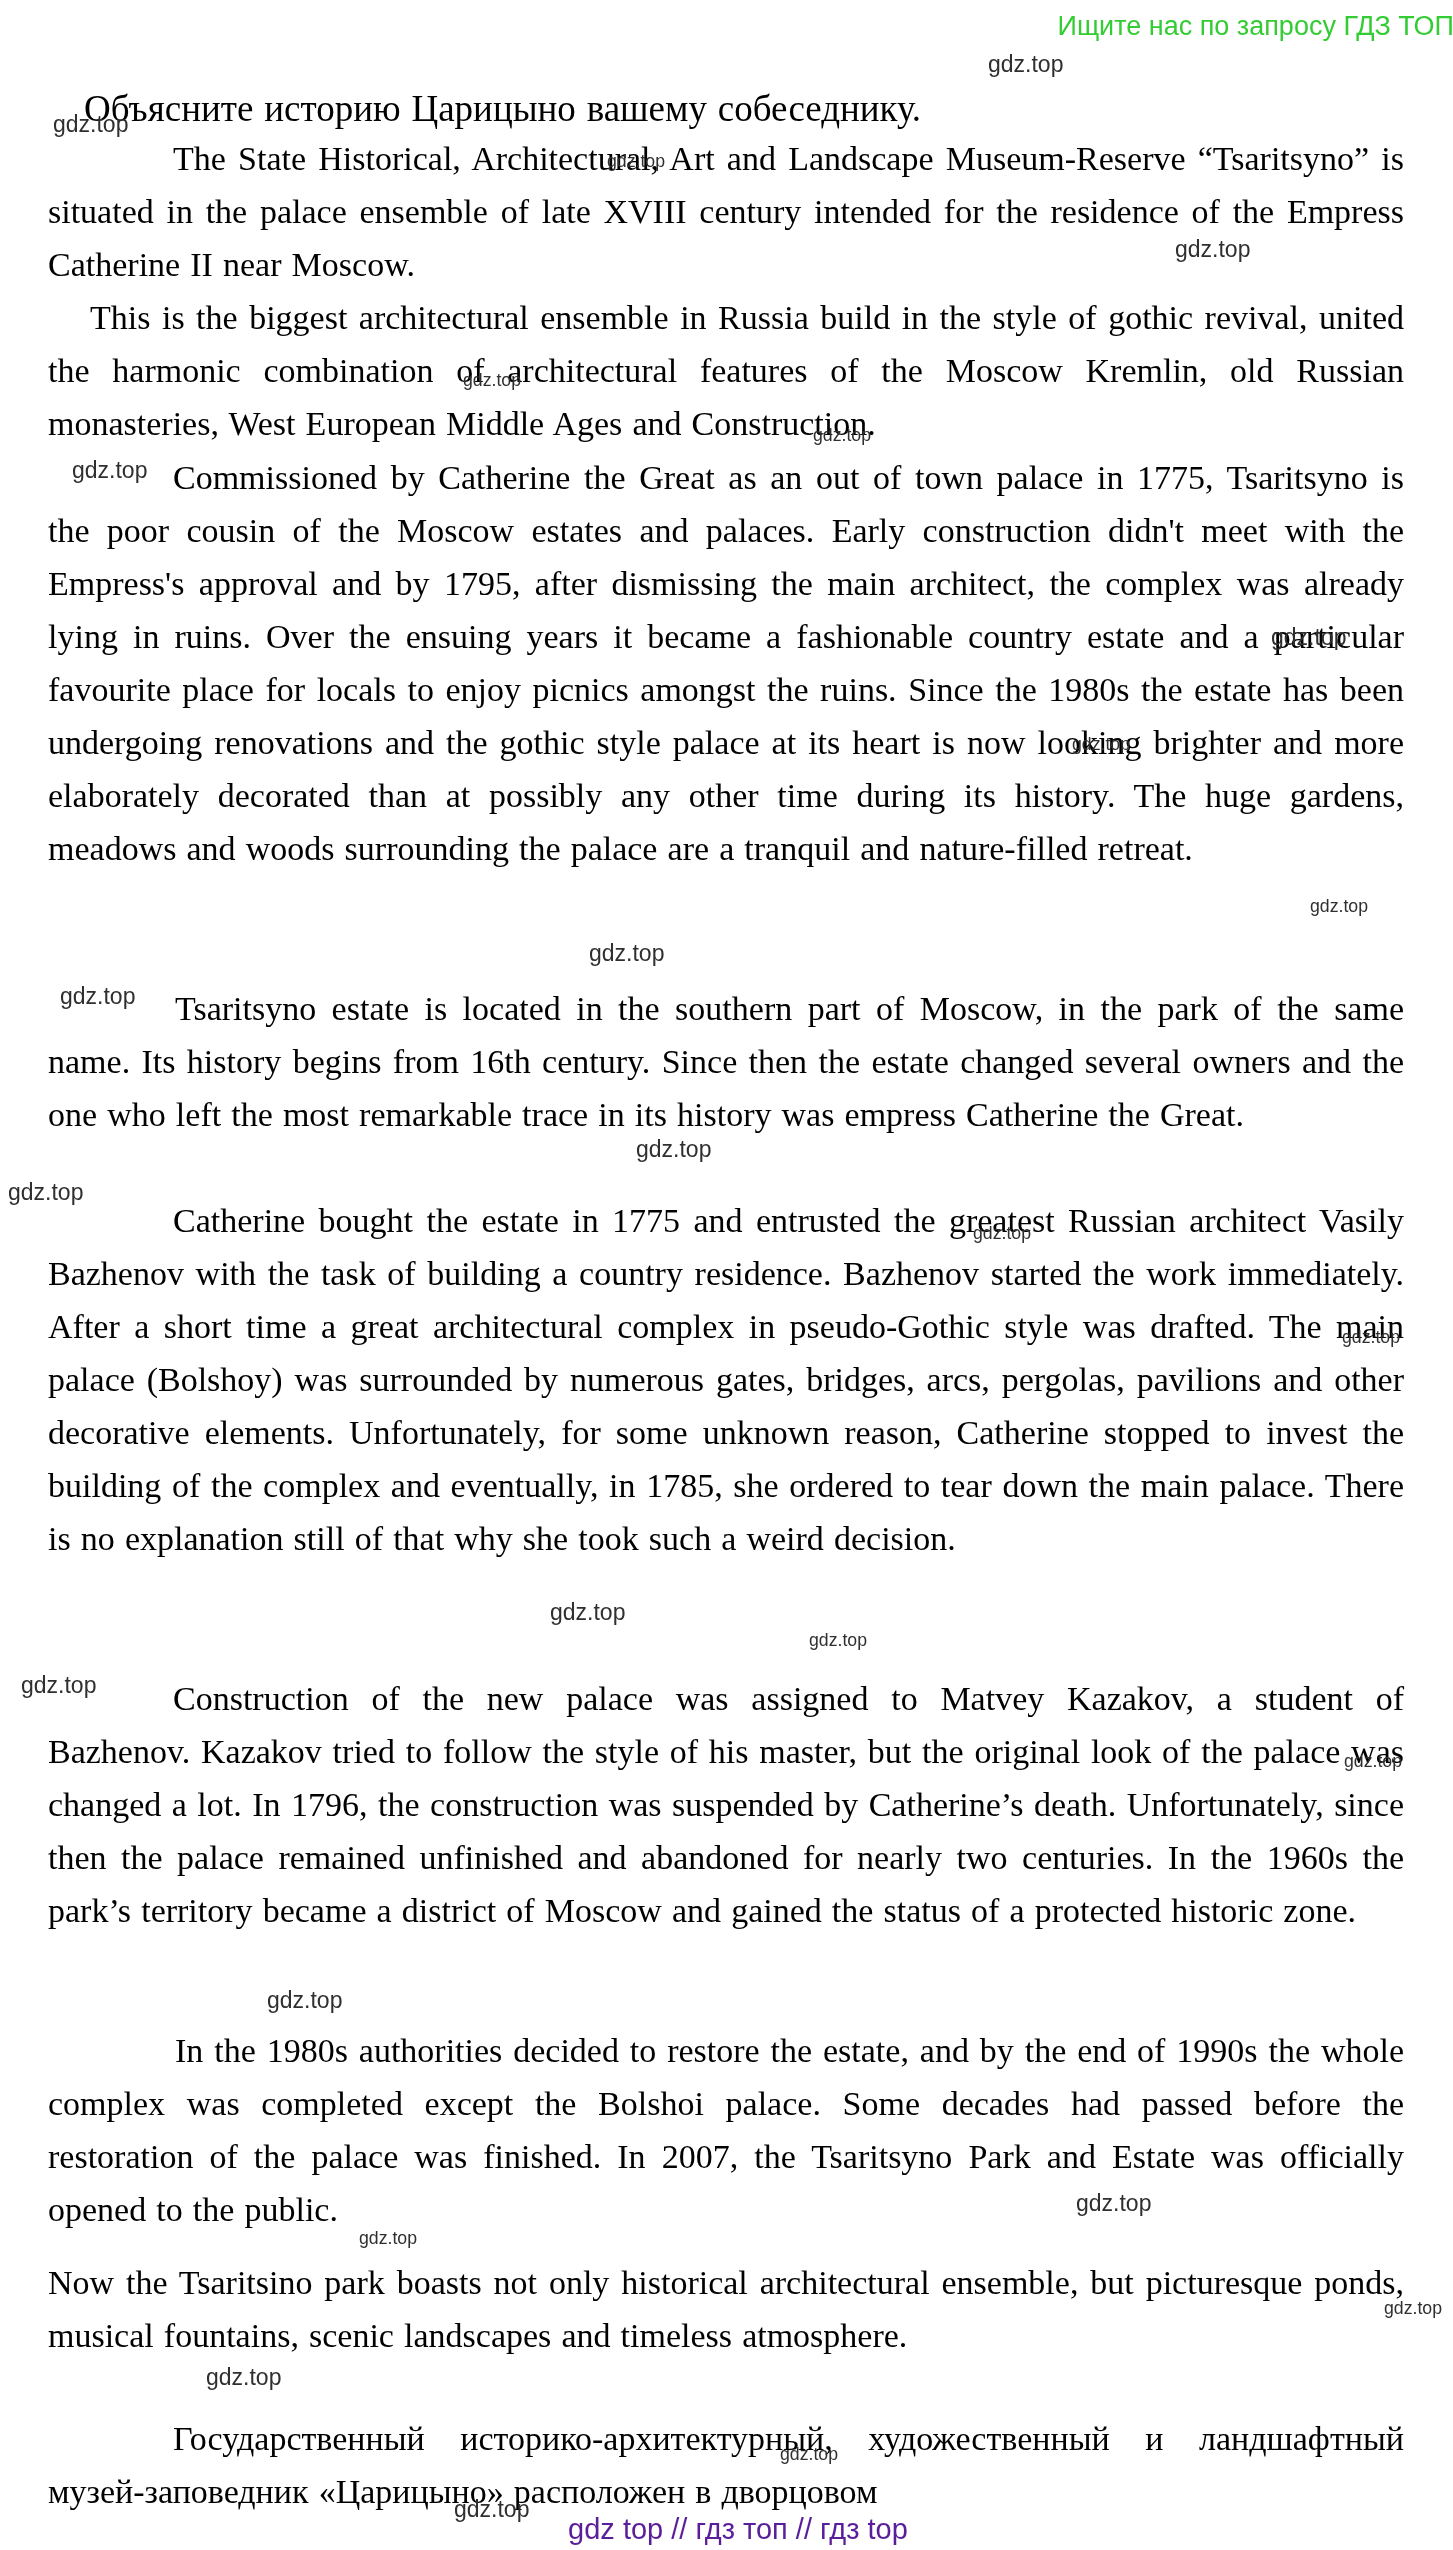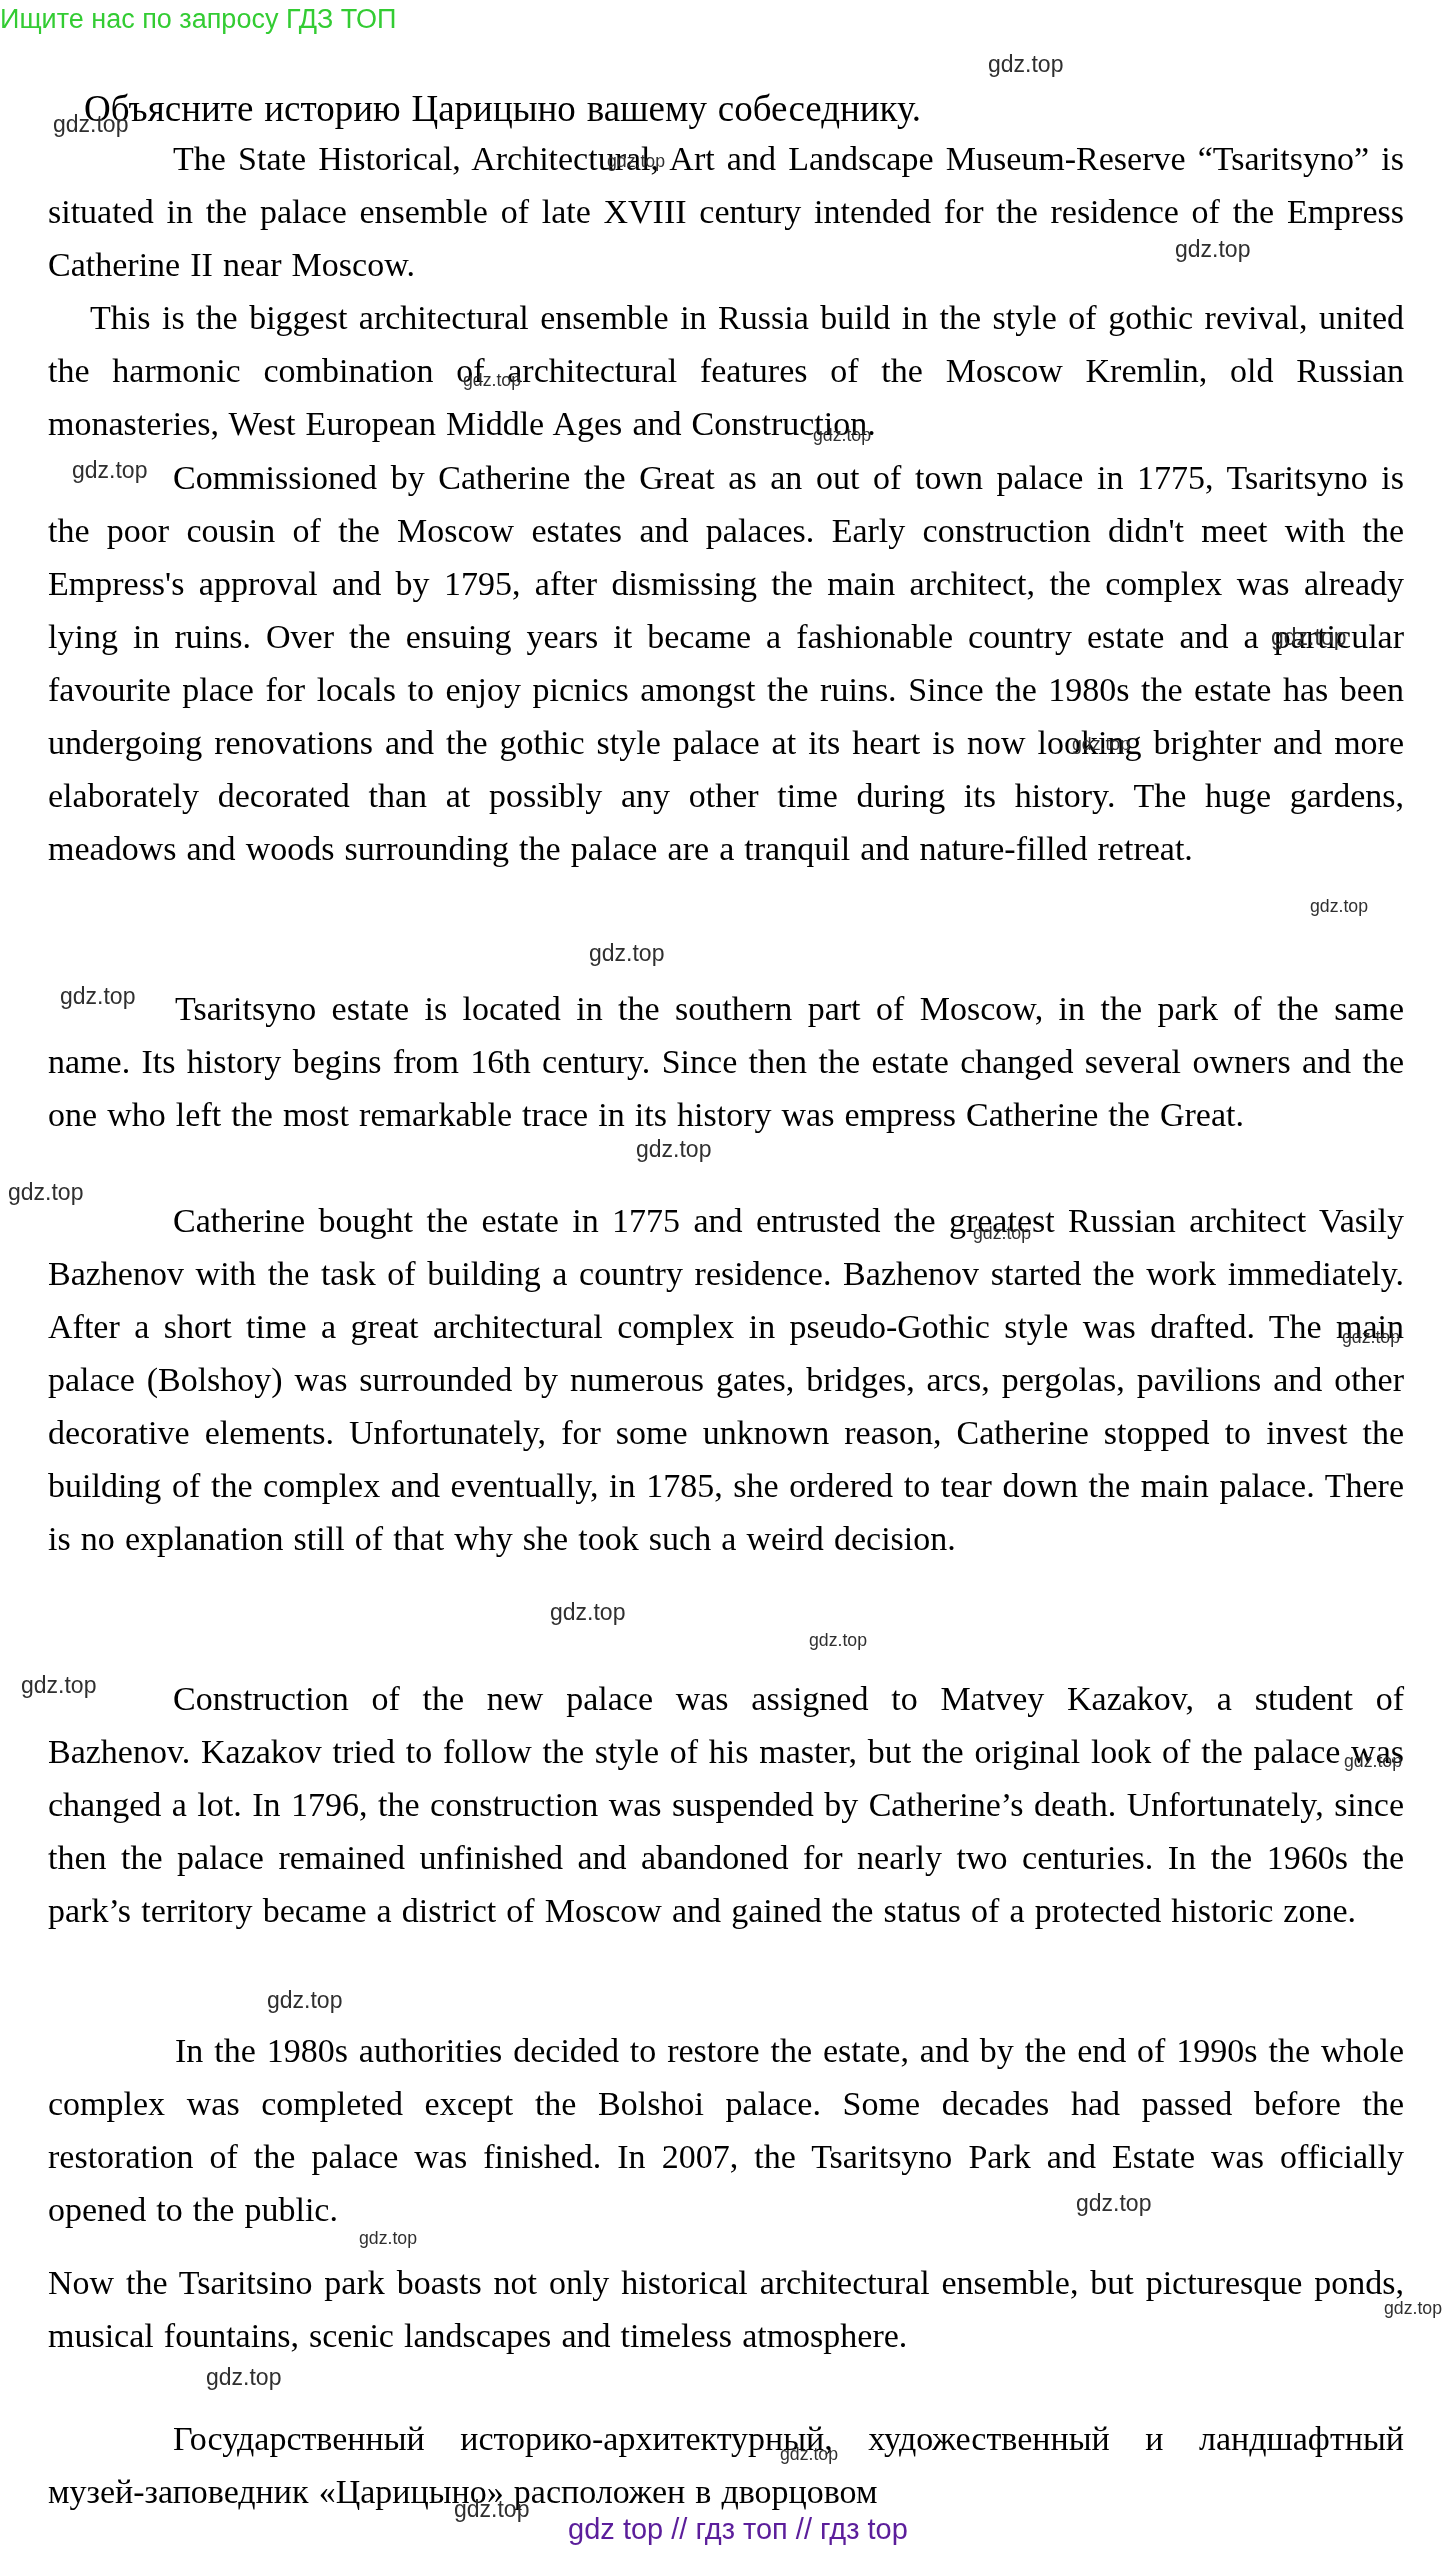--- a/index.html
+++ b/index.html
@@ -5,22 +5,22 @@
   html,body{margin:0;padding:0;background:#888;}
   .page{
     position:relative;
     width:1454px;height:2550px;
     background:#ffffff;
     overflow:hidden;
     font-family:"Liberation Serif","DejaVu Serif",serif;
     color:#000;
   }
   .banner{
-    position:absolute;top:4px;left:0;width:100%;
-    text-align:left;
+    position:absolute;top:11px;left:0;width:100%;
+    text-align:right;
     font-family:"Liberation Sans","DejaVu Sans",sans-serif;
     font-size:27px;font-weight:400;letter-spacing:0px;
   }
   .doc-body{
     position:absolute;left:48px;top:0;width:1356px;
   }
   .para{
     position:absolute;left:0;width:1356px;
     font-size:34px;line-height:53px;
     text-align:justify;

